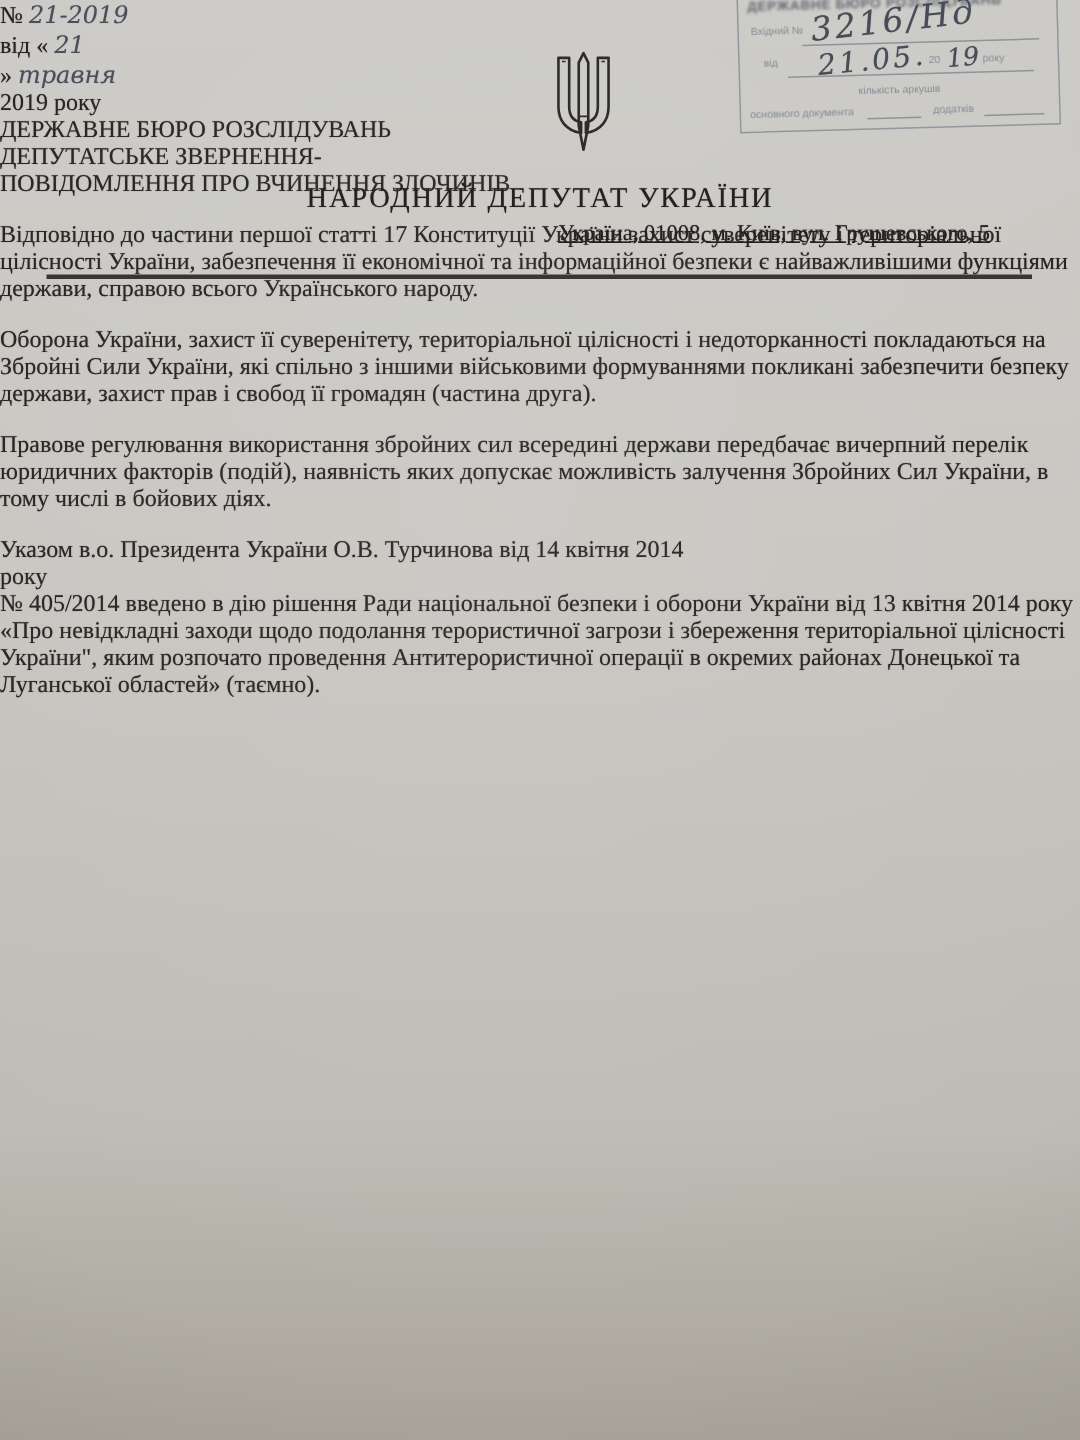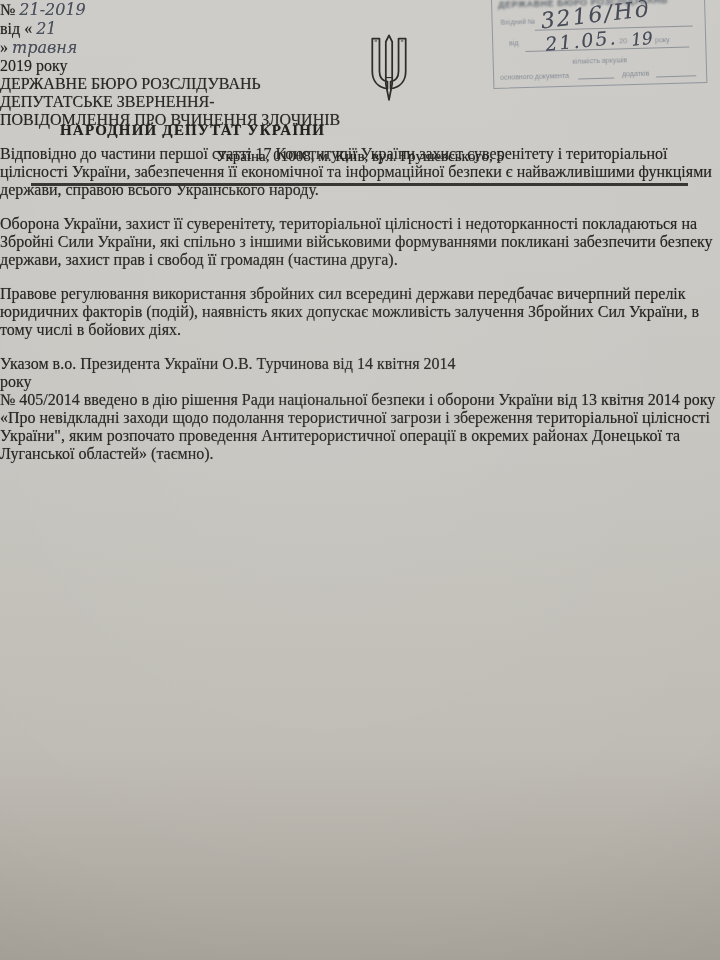--- a/index.html
+++ b/index.html
@@ -23,23 +23,23 @@
     color:#61676f;filter:blur(1.1px);letter-spacing:0.5px;white-space:nowrap;overflow:hidden;}
   .stamp .slabel{position:absolute;font-family:"Liberation Sans",sans-serif;
     font-size:7px;color:#868c96;filter:blur(0.4px);white-space:nowrap;}
   .stamp .sline{position:absolute;height:0;border-bottom:1px solid rgba(110,117,128,0.65);}
   .stamp-number{position:absolute;left:48px;top:17px;font-size:22px;letter-spacing:2px;transform:rotate(-5deg);}
   .stamp-date{position:absolute;left:52px;top:44px;font-size:19px;letter-spacing:2px;transform:rotate(-4deg);}
   .stamp-year{position:absolute;left:138px;top:45px;font-size:17px;transform:rotate(-4deg);}
 
   
   .trident{position:absolute;left:364px;top:33px;width:50px;height:70px;}
-  .org-title{position:absolute;left:60px;top:122px;width:600px;
-    font-weight:bold;font-size:15px;letter-spacing:1.2px;}
-  .org-address{position:absolute;left:60px;top:148px;width:600px;text-align:center;font-size:15px;}
+  .org-title{position:absolute;left:60px;top:122px;width:600px;text-align:center;
+    font-weight:normal;font-size:19px;letter-spacing:1.2px;}
+  .org-address{position:absolute;left:60px;top:148px;width:600px;text-align:right;font-size:15px;text-decoration:underline;}
   .rule{position:absolute;left:31px;top:183px;width:657px;height:3px;
     background:#38373", background:#383733;background:#383733;transform:rotate(-0.35deg);}
 
   /* ---------- reference line ---------- */
   .ref{position:absolute;left:0;top:0;width:720px;height:0;}
   .ref .printed{position:absolute;font-size:17px;}
   .uline{position:absolute;height:0;border-bottom:1.3px solid #434340;}
   .ref-number{position:absolute;left:60px;top:203px;font-size:23px;letter-spacing:2px;transform:rotate(-2deg);}
   .ref-day{position:absolute;left:452px;top:205px;font-size:21px;letter-spacing:1px;transform:rotate(-3deg);}
   .ref-month{position:absolute;left:518px;top:201px;font-size:21px;letter-spacing:1px;transform:rotate(-3deg);}

